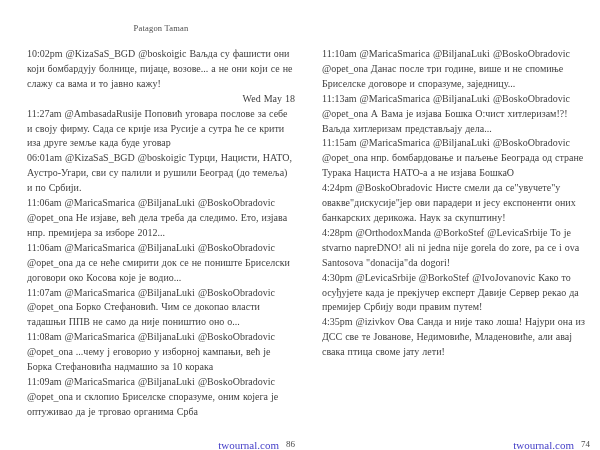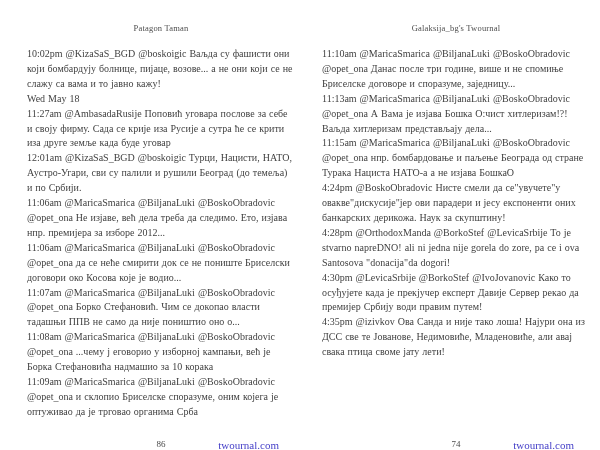--- a/index.html
+++ b/index.html
@@ -42,35 +42,35 @@
     right: 0;
   }
   .entry {
     margin: 0;
     font-size: 10px;
     line-height: 14.9px;
     text-align: left;
     word-spacing: 0.5px;
   }
   .entry.date {
-    text-align: left;
+    text-align: right;
   }
   .page-footer {
     position: absolute;
     top: 423px;
     left: 0;
     right: 0;
     height: 14px;
     font-size: 9px;
   }
   .page-number {
     position: absolute;
     left: 0;
     right: 0;
-    text-align: center;
+    text-align: right;
     color: #4a4a4a;
   }
   .site-link {
     position: absolute;
     right: 16px;
     top: 0;
     color: #4640c8;
     text-decoration: underline;
     cursor: pointer;
     font-size: 11px;
@@ -80,35 +80,34 @@
 <body>
 
 <div class="spread">
 
   <section class="page page-left">
     <div class="page-header">Patagon Taman</div>
     <div class="page-body">
         <p class="entry tweet">10:02pm  @KizaSaS_BGD @boskoigic Ваљда су фашисти они који бомбардују болнице, пијаце, возове... а не они који се не слажу са вама и то јавно кажу!</p>
         <p class="entry date">Wed May 18</p>
         <p class="entry tweet">11:27am  @AmbasadaRusije Поповић уговара послове за себе и своју фирму. Сада се крије иза Русије а сутра ће се крити иза друге земље када буде уговар</p>
-        <p class="entry tweet">12:01am  @KizaSaS_BGD @boskoigic Турци, Нацисти, НАТО, Аустро-Угари, сви су палили и рушили Београд (до темеља) и по Србији.</p>
+        <p class="entry tweet">06:01am  @KizaSaS_BGD @boskoigic Турци, Нацисти, НАТО, Аустро-Угари, сви су палили и рушили Београд (до темеља) и по Србији.</p>
         <p class="entry tweet">11:06am  @MaricaSmarica @BiljanaLuki @BoskoObradovic @opet_ona Не изјаве, већ дела треба да следимо. Ето, изјава нпр. премијера за изборе 2012...</p>
         <p class="entry tweet">11:06am  @MaricaSmarica @BiljanaLuki @BoskoObradovic @opet_ona да се неће смирити док се не пониште Бриселски договори око Косова које је водио...</p>
         <p class="entry tweet">11:07am  @MaricaSmarica @BiljanaLuki @BoskoObradovic @opet_ona Борко Стефановић. Чим се докопао власти тадашњи ППВ не само да није поништио оно о...</p>
         <p class="entry tweet">11:08am  @MaricaSmarica @BiljanaLuki @BoskoObradovic @opet_ona ...чему ј еговорио у изборној кампањи, већ је Борка Стефановића надмашио за 10 корака</p>
         <p class="entry tweet">11:09am  @MaricaSmarica @BiljanaLuki @BoskoObradovic @opet_ona и склопио Бриселске споразуме, оним којега је оптуживао да је трговао органима Срба</p>
       </div>
     <div class="page-footer">
       <span class="page-number">86</span>
       <a class="site-link">twournal.com</a>
     </div>
   </section>
 
   <section class="page page-right">
-    <div class="page-header">Galaksija_bg's Twournal</div>
     <div class="page-body">
         <p class="entry tweet">11:10am  @MaricaSmarica @BiljanaLuki @BoskoObradovic @opet_ona Данас после три године, више и не спомиње Бриселске договоре и споразуме, заједницу...</p>
         <p class="entry tweet">11:13am  @MaricaSmarica @BiljanaLuki @BoskoObradovic @opet_ona А Вама је изјава Бошка О:чист хитлеризам!?! Ваљда хитлеризам представљају дела...</p>
         <p class="entry tweet">11:15am  @MaricaSmarica @BiljanaLuki @BoskoObradovic @opet_ona нпр. бомбардовање и паљење Београда од стране Турака Нациста НАТО-а а не изјава БошкаО</p>
         <p class="entry tweet">4:24pm  @BoskoObradovic Нисте смели да се"увучете"у овакве"дискусије"јер ови парадери и јесу експоненти оних банкарских дерикожа. Наук за скупштину!</p>
         <p class="entry tweet">4:28pm  @OrthodoxManda @BorkoStef @LevicaSrbije To je stvarno napreDNO! ali ni jedna nije gorela do zore, pa ce i ova Santosova "donacija"da dogori!</p>
         <p class="entry tweet">4:30pm  @LevicaSrbije @BorkoStef @IvoJovanovic Како то осуђујете када је прекјучер експерт Давије Сервер рекао да премијер Србију води правим путем!</p>
         <p class="entry tweet">4:35pm  @izivkov Ова Санда и није тако лоша! Најури она из ДСС све те Јованове, Недимовиће, Младеновиће, али авај свака птица своме јату лети!</p>
       </div>
     <div class="page-footer">

